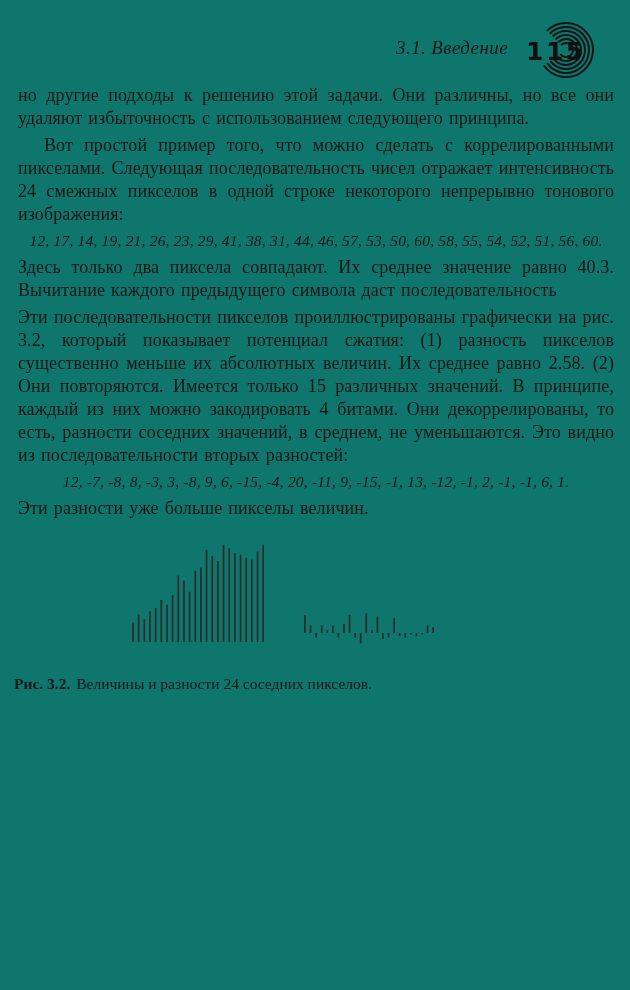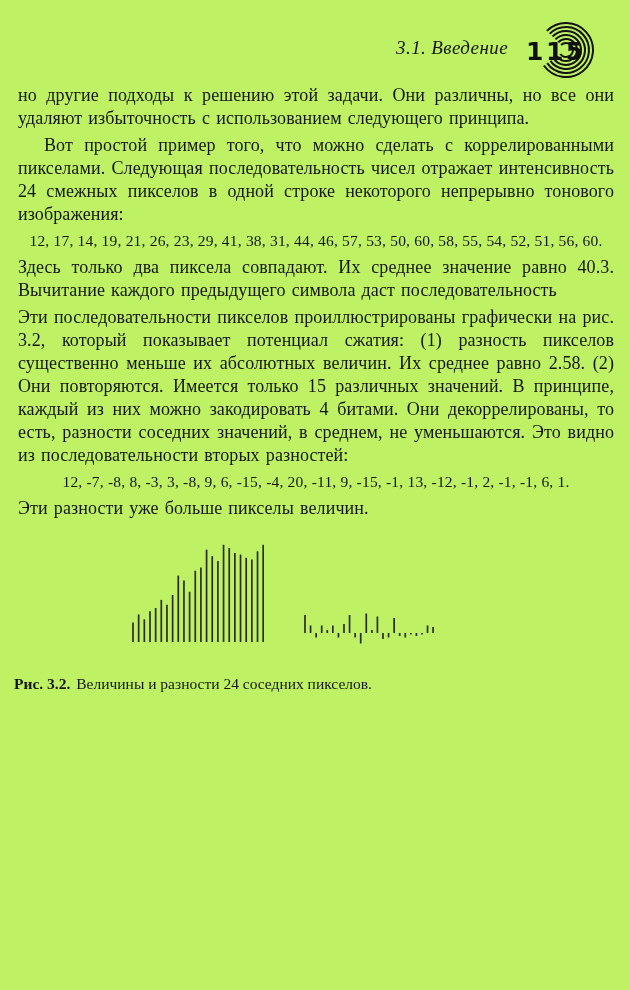--- a/index.html
+++ b/index.html
@@ -1,19 +1,19 @@
 <!DOCTYPE html>
 <html lang="ru"><head>
 <meta charset="utf-8">
 <style>
   html,body{margin:0;padding:0;background:#e8e8e6;}
   .page{
     position:relative;
     width:630px;height:990px;
-    background:#bef264;
+    background:#0f766e;
     box-sizing:border-box;
     padding:22px 12px 0 14px;
     font-family:"Liberation Serif","DejaVu Serif",serif;
     color:#161616;
     overflow:hidden;
   }
   
   .hdr{
     display:flex;justify-content:flex-end;align-items:center;
     gap:16px;height:58px;margin-right:16px;
@@ -26,21 +26,21 @@
   
   .para{
     margin:4px;font-size:18px;line-height:23px;
     text-align:justify;word-spacing:1.5px;letter-spacing:.1px;
   }
   .indent{text-indent:26px;}
   .b{font-weight:bold;}
   .i{font-style:italic;}
   .seq{
     font-size:15.5px;line-height:22px;text-align:center;
-    margin:0 0;white-space:nowrap;letter-spacing:.2px;
+    margin:0 0;white-space:nowrap;letter-spacing:.2px;font-style:italic;
   }
   
   .figure{margin:16px 0 0 116px;height:132px;}
   .figure-row{display:flex;align-items:flex-start;gap:34px;}
   .caption{
     margin-top:6px;margin-right:74px;
     text-align:left;font-size:15.5px;line-height:20px;
   }
   .caption .lbl{font-weight:bold;margin-right:6px;}
   .lastpara{margin-top:22px;}

